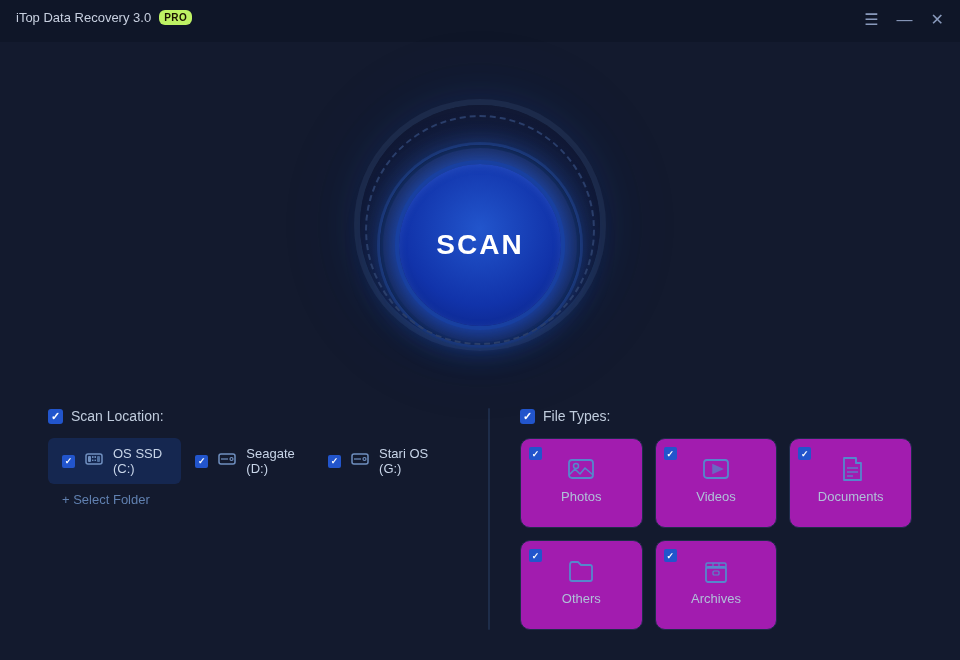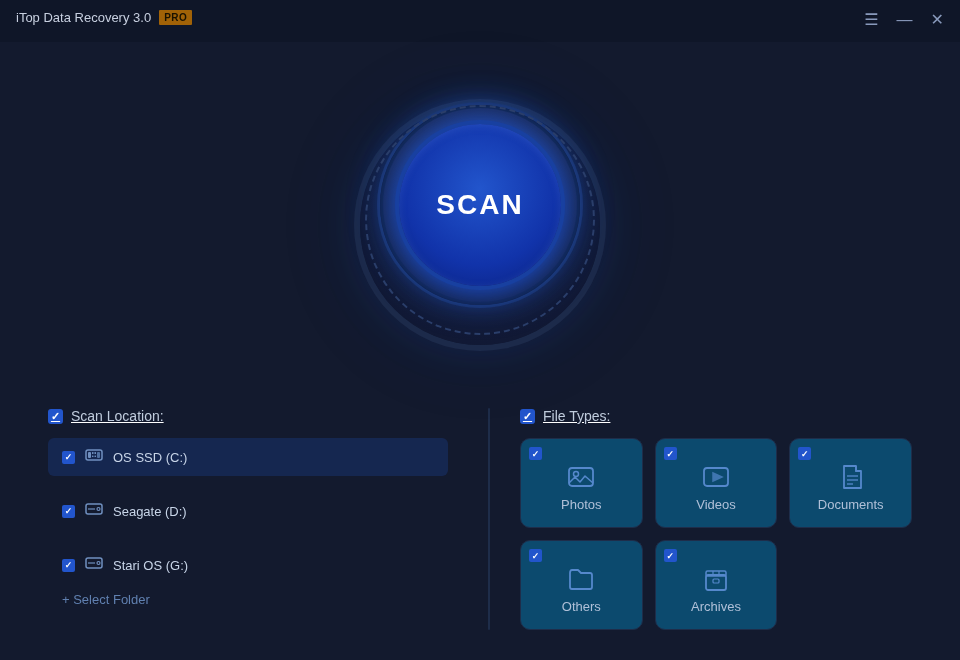--- a/index.html
+++ b/index.html
@@ -25,26 +25,26 @@
     .titlebar-left {
       display: flex;
       align-items: center;
       gap: 8px;
     }
     .app-title {
       font-size: 13px;
       color: #c8d0e0;
     }
     .pro-badge {
-      background: #a16207;
+      background: #bef264;
       color: #1a1200;
       font-size: 10px;
       font-weight: 700;
       padding: 2px 5px;
-      border-radius: 1px;
+      border-radius: 6px;
       letter-spacing: 0.5px;
     }
     .titlebar-controls {
       display: flex;
       gap: 18px;
       align-items: center;
     }
     .titlebar-controls span {
       font-size: 16px;
       color: #8899bb;
@@ -71,21 +71,21 @@
       min-height: 280px;
     }
 
     .scan-outer-ring {
       width: 240px;
       height: 240px;
       border-radius: 50%;
       background: radial-gradient(circle at 50% 50%, #1a2240, #0d1530);
       box-shadow: 0 0 0 6px #1c2a4a, 0 0 40px 4px rgba(30,80,180,0.18), 0 0 80px 10px rgba(20,60,160,0.10);
       display: flex;
-      align-items: flex-start;
+      align-items: flex-end;
       justify-content: center;
       position: relative;
     }
     .scan-outer-ring::before {
       content: '';
       position: absolute;
       width: 226px;
       height: 226px;
       border-radius: 50%;
       border: 2px dashed #2a3e6a;
@@ -139,21 +139,20 @@
     .scan-location-panel {
       flex: 0 0 430px;
       padding-right: 30px;
     }
 
     .panel-header {
       display: flex;
       align-items: center;
       gap: 8px;
       margin-bottom: 14px;
-      text-decoration: underline;
     }
     .panel-title {
       font-size: 14px;
       color: #c0ccdd;
     }
 
     .checkbox-custom {
       width: 15px;
       height: 15px;
       background: #2255cc;
@@ -185,22 +184,21 @@
     .checkbox-small::after {
       content: '✓';
       color: #fff;
       font-size: 9px;
       font-weight: 700;
       line-height: 1;
     }
 
     .drive-list {
       display: flex;
-      flex-direction: column;
-      gap: 16px;
+      gap: 0;
     }
     .drive-item {
       display: flex;
       align-items: center;
       gap: 10px;
       padding: 8px 14px;
       border-radius: 6px;
       cursor: pointer;
     }
     .drive-item.active { background: rgba(34,85,204,0.22); }
@@ -238,24 +236,24 @@
     }
 
     .file-types-grid {
       display: grid;
       grid-template-columns: repeat(3, 1fr);
       gap: 12px;
       margin-top: 14px;
     }
 
     .file-type-card {
-      background: #0c4a6e;
+      background: #a21caf;
       border: 1px solid #1e2d4a;
       border-radius: 10px;
-      padding: 14px 10px 10px;
+      padding: 6px 10px 10px;
       display: flex;
       flex-direction: column;
       align-items: flex-start;
       position: relative;
       cursor: pointer;
       min-height: 90px;
     }
 
     .card-checkbox {
       position: absolute;

